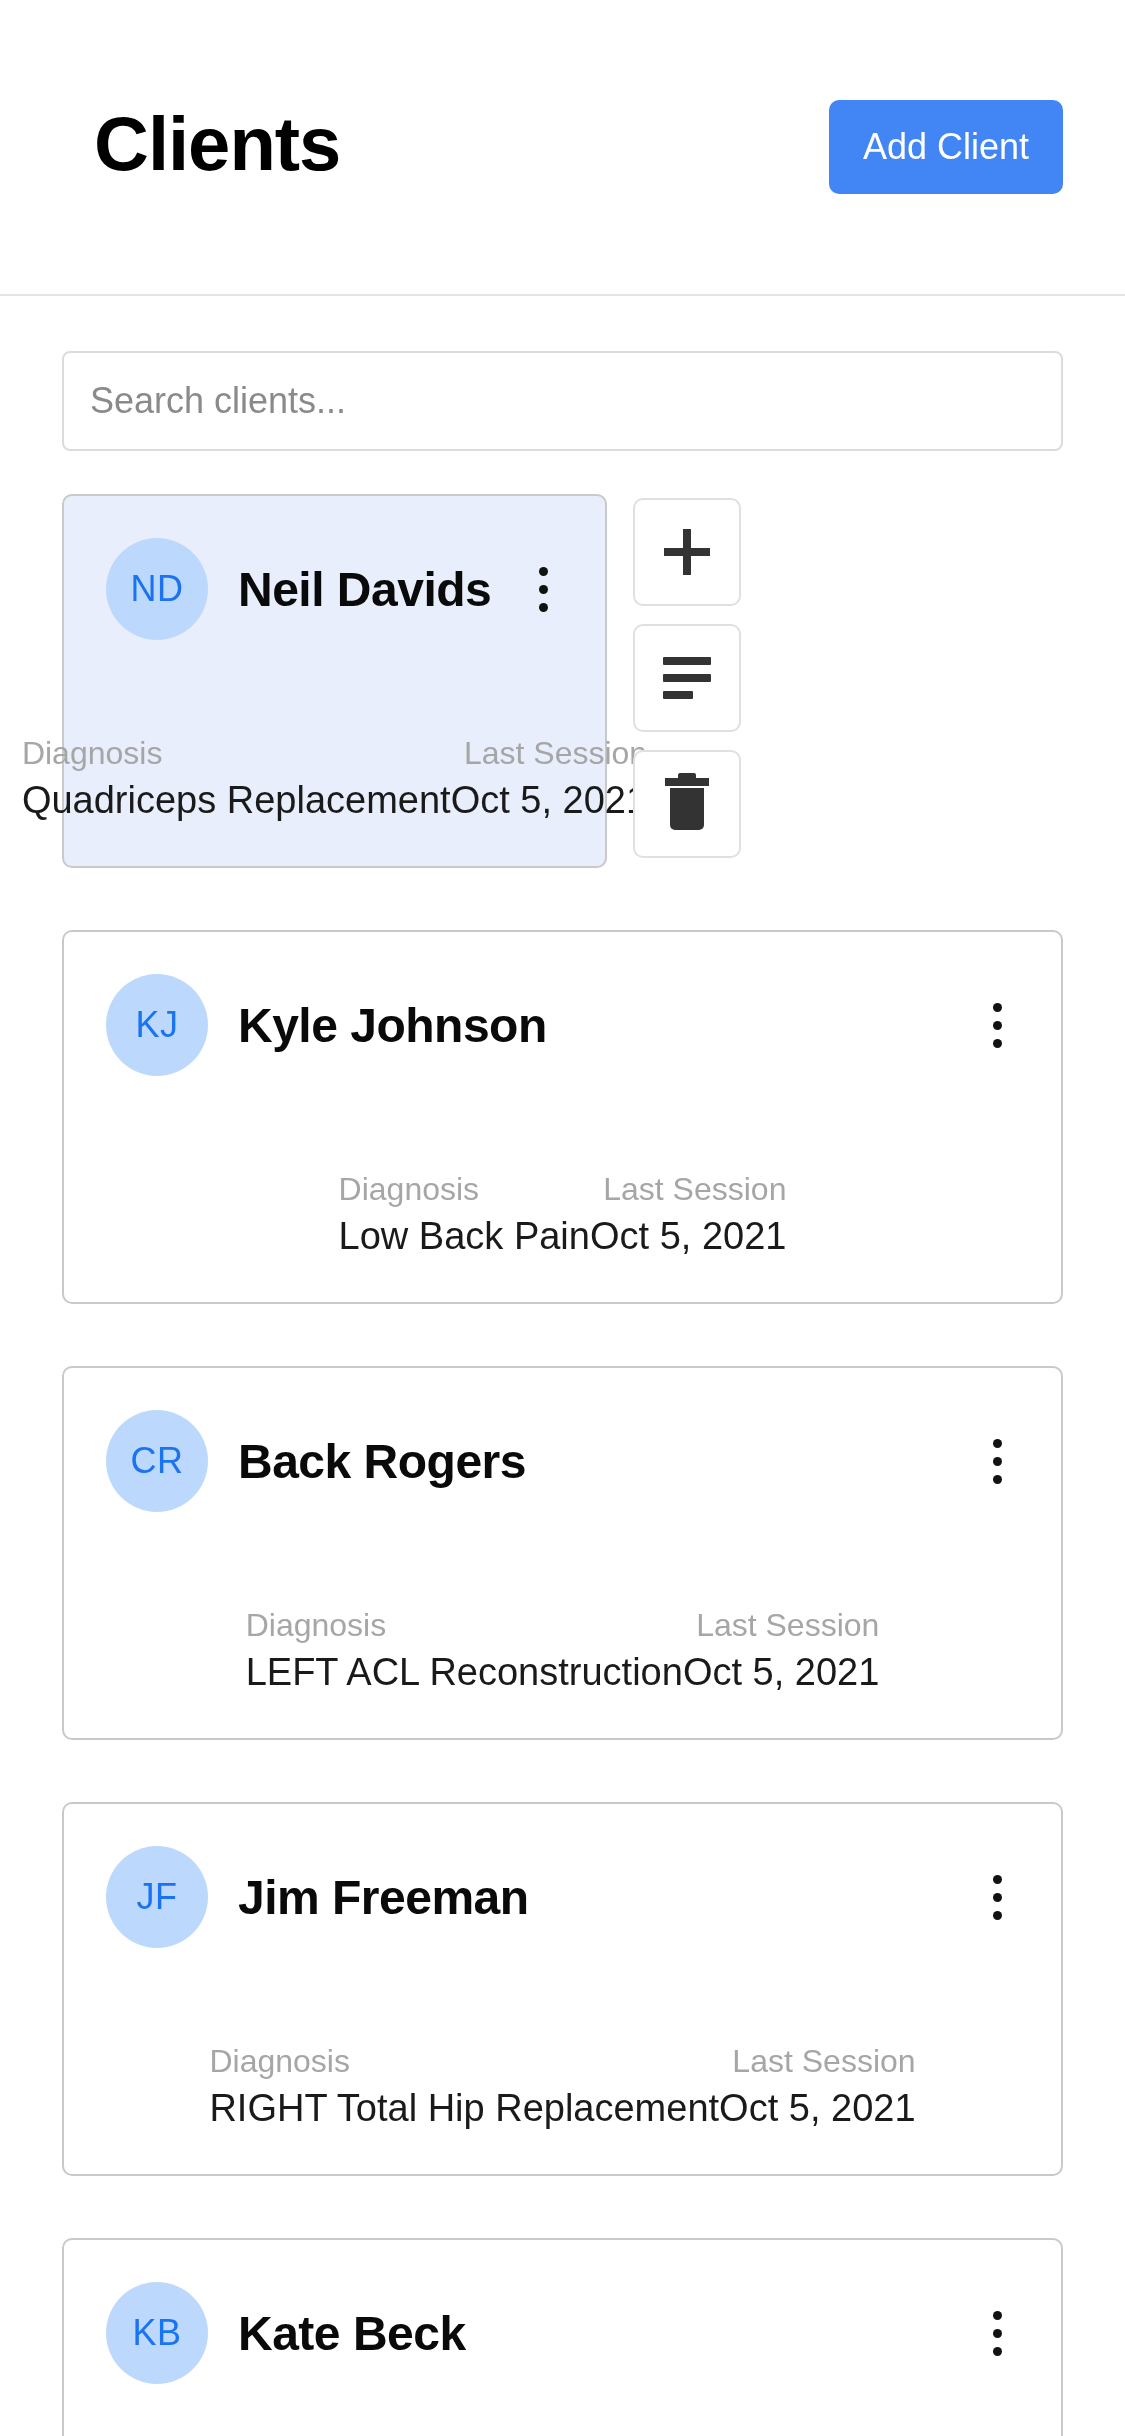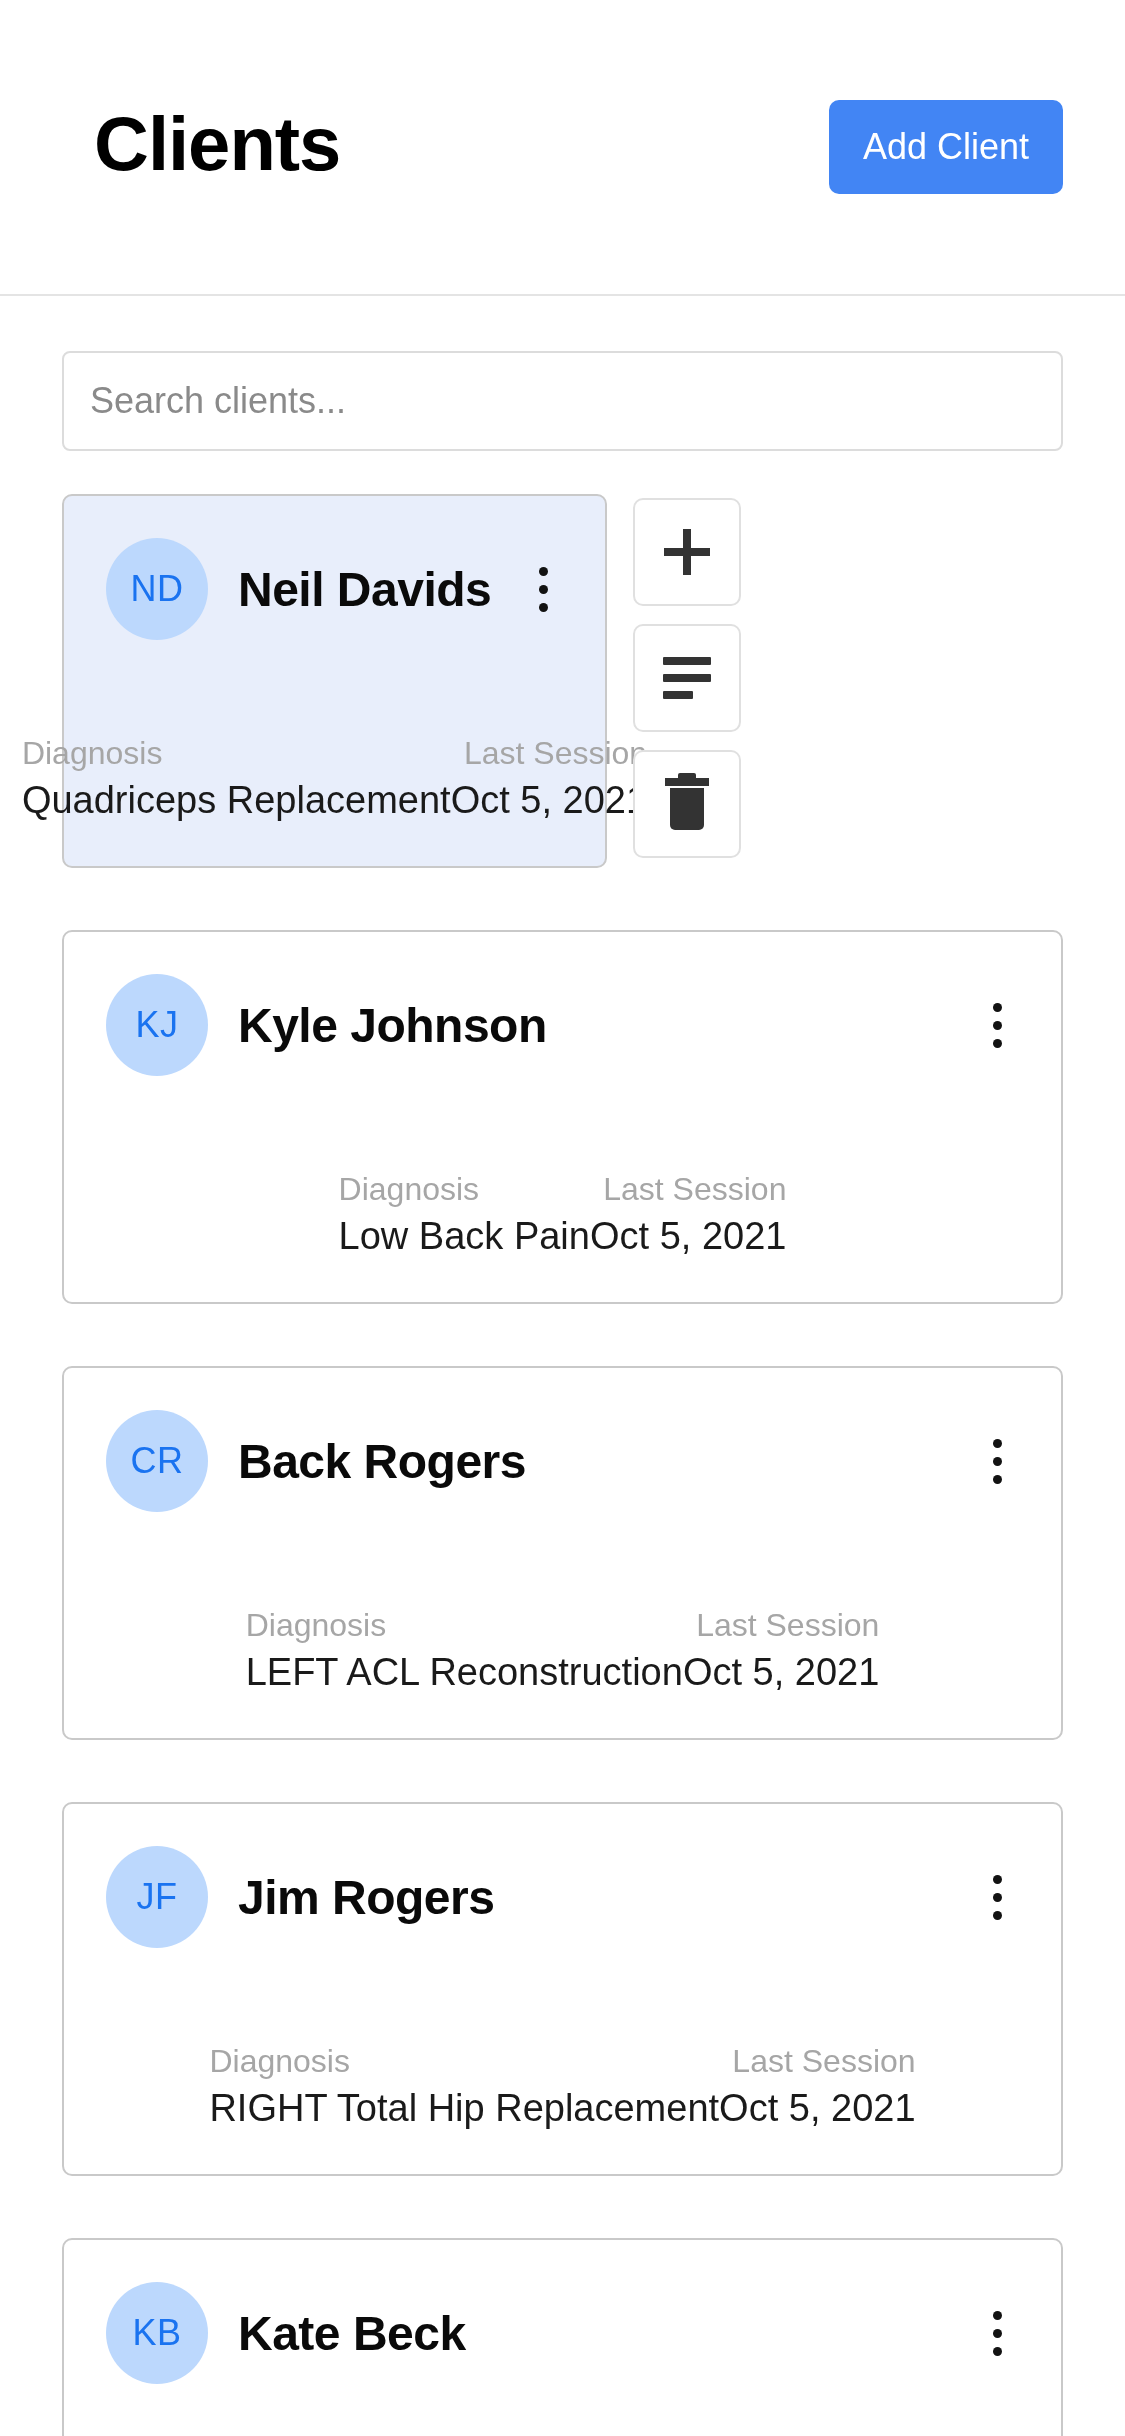--- a/index.html
+++ b/index.html
@@ -339,21 +339,21 @@
             <div class="meta-value">Oct 5, 2021</div>
           </div>
         </div>
       </div>
     </div>
 
     <div class="client-row">
       <div class="client-card">
         <div class="card-top">
           <div class="avatar">JF</div>
-          <div class="client-name">Jim Rogers</div>
+          <div class="client-name">Jim Freeman</div>
           <div class="kebab">
             <span></span>
             <span></span>
             <span></span>
           </div>
         </div>
         <div class="card-bottom">
           <div class="meta-col">
             <div class="meta-label">Diagnosis</div>
             <div class="meta-value">RIGHT Total Hip Replacement</div>

